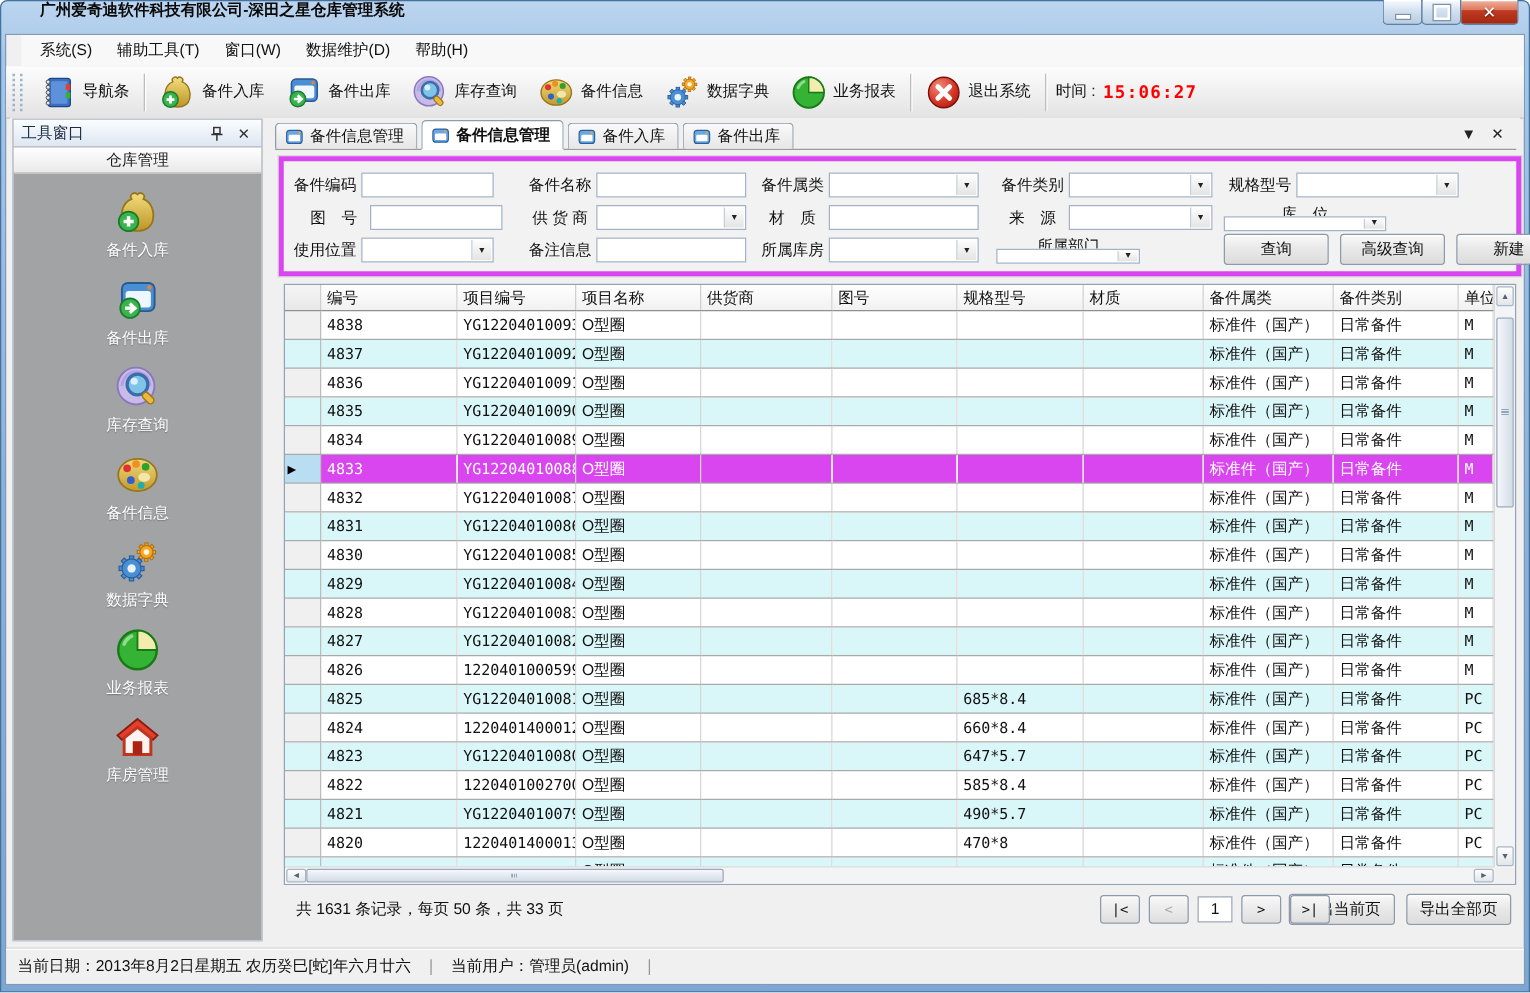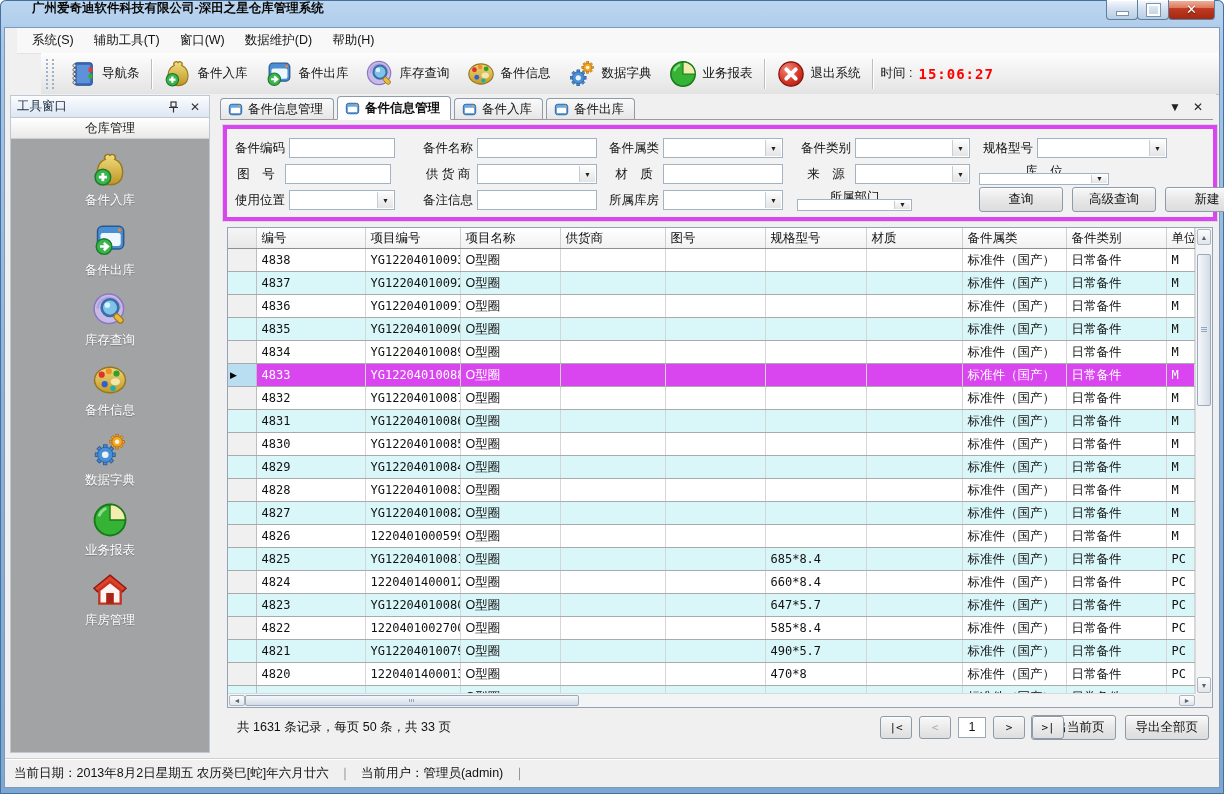--- a/index.html
+++ b/index.html
@@ -17,21 +17,21 @@
     display:flex;align-items:center;justify-content:center;box-shadow:inset 0 1px 0 #fff;}
   .win-btn.close{width:45px;background:linear-gradient(#f2b5a2,#de7a60 40%,#c03a22 45%,#a42810);}
   .glyph-min{width:11px;height:3px;background:#fff;border:1px solid #7d93ab;margin-top:7px;}
   .glyph-max{width:9px;height:8px;border:2px solid #fff;outline:1px solid #7d93ab;background:transparent;}
   .glyph-close{color:#fff;font-weight:bold;font-size:13px;text-shadow:0 1px 1px #5a1005;line-height:1;}
   
   .window-body{position:absolute;top:27px;left:4px;right:4px;bottom:6px;background:#f0f0f0;border:1px solid #7e9ab8;}
   .menubar{position:absolute;top:0;left:0;right:0;height:25px;background:#f8f8f8;border-bottom:1px solid #e3e3e3;display:flex;align-items:center;padding-left:5px;margin-left:12px;}
   .menu-item{padding:4px 10px;white-space:nowrap;}
   .toolbar{position:absolute;top:25px;left:0;right:0;height:41px;border-bottom:1px solid #c2c2c2;
-    background:linear-gradient(#fdfdfd,#efefef 55%,#e3e3e3);display:flex;align-items:center;padding:0 3px;margin-left:36px;}
+    background:linear-gradient(#fdfdfd,#efefef 55%,#e3e3e3);display:flex;align-items:center;padding:0 3px;}
   .toolbar-grip{width:4px;height:30px;border-left:2px dotted #9db3c9;border-right:2px dotted #9db3c9;margin:0 5px 0 2px;}
   .tb-items{display:flex;align-items:center;height:100%;}
   .tool-btn{display:flex;align-items:center;gap:5px;padding:3px 8px;border-radius:3px;white-space:nowrap;cursor:pointer;}
   .tool-sep{width:1px;height:30px;background:#bdbdbd;box-shadow:1px 0 0 #fff;margin:0 3px;}
   .toolbar-time{display:flex;align-items:center;gap:6px;margin-left:5px;white-space:nowrap;}
   .time-value{color:#f00;font-weight:bold;font-family:"DejaVu Sans Mono",monospace;font-size:14px;letter-spacing:1px;}
   
   .main{position:absolute;top:66px;left:3px;right:3px;bottom:30px;background:#f0f0f0;}
   
   .sidebar{position:absolute;left:2px;top:1px;width:198px;bottom:4px;border:1px solid #c0c8d4;background:#a2a3a5;}
@@ -484,21 +484,21 @@
                 </div>
               </div>
               <div class="f-group" style="left: 752px;">
                 <span class="f-label">规格型号</span>
                 <div class="f-field" style="width: 130px;">
                   <span class="f-dd">▼</span>
                 </div>
               </div>
             </div>
             <div class="f-row" style="top: 34px;">
-              <div class="f-group" style="left: 0; justify-content: flex-end;">
+              <div class="f-group" style="left: 11px; justify-content: flex-end;">
                 <span class="f-label">图　号</span>
                 <div class="f-field" style="width: 106px;"></div>
               </div>
               <div class="f-group" style="left: 192px;">
                 <span class="f-label">供 货 商</span>
                 <div class="f-field" style="width: 120px;">
                   <span class="f-dd">▼</span>
                 </div>
               </div>
               <div class="f-group" style="left: 378px;">

